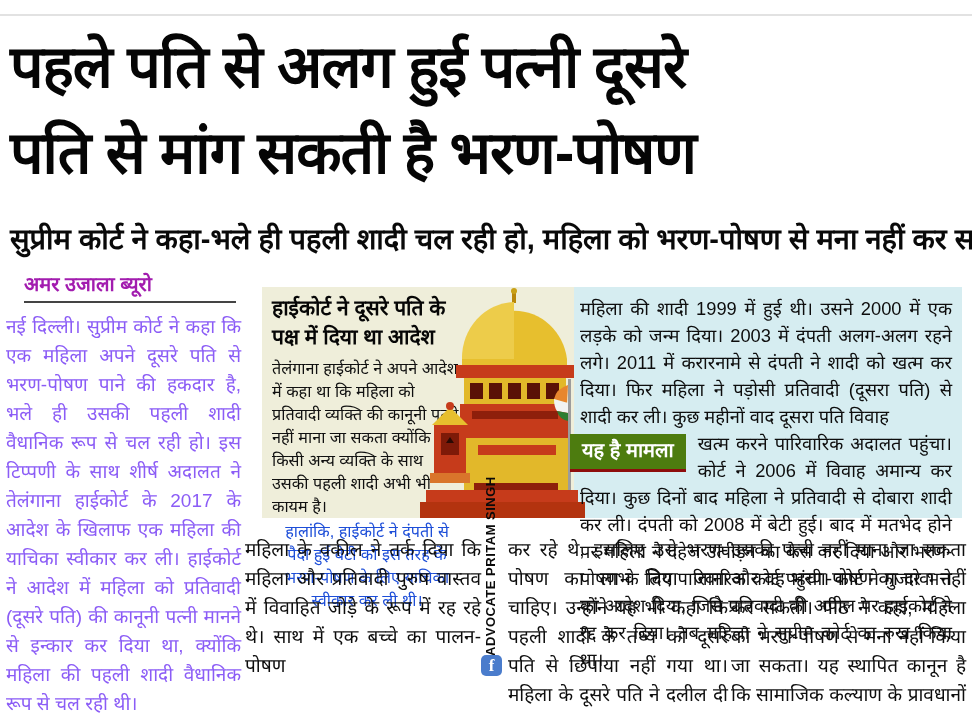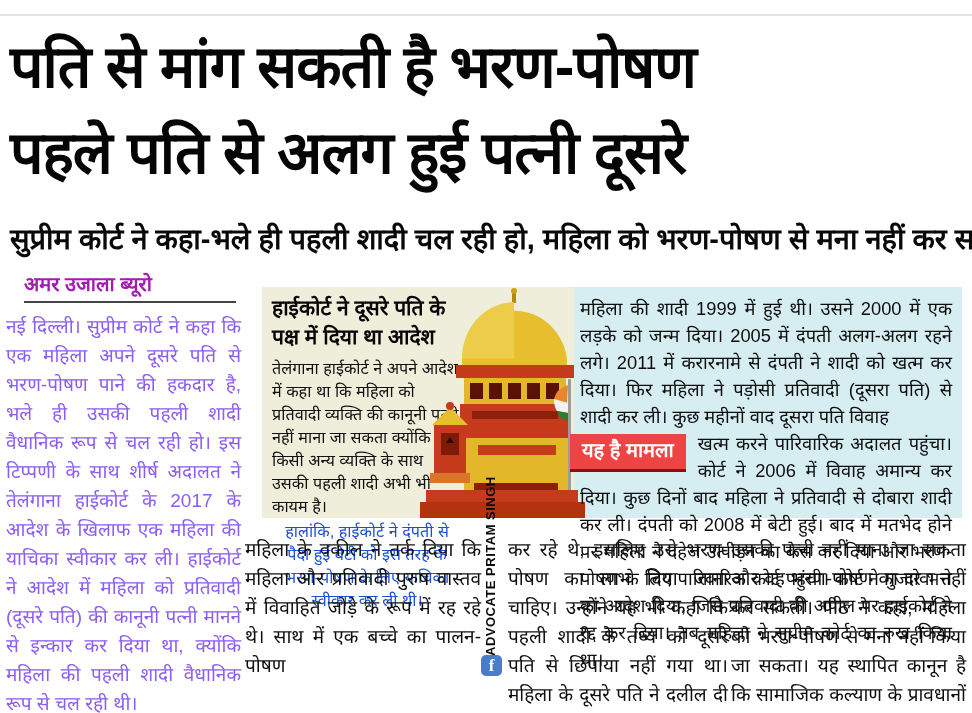--- a/index.html
+++ b/index.html
@@ -44,21 +44,21 @@
 
   .court-art{position:absolute;left:158px;top:0px;width:165px;height:231px;}
 
   .case-box{
     position:absolute;left:318px;top:8px;width:372px;
     font-size:18.3px;line-height:27px;color:#0d0d0d;text-align:justify;
   }
   .case-box p{margin:0;}
   .case-badge{
     float:left;
-    background:#ef4444;color:#ffffff;
+    background:#4d7c0f;color:#ffffff;
     font-size:20px;font-weight:800;
     padding:3px 12px 5px 12px;margin:4px 12px 4px -10px;
     border-bottom:3px solid #8e0d0d;
     white-space:nowrap;
   }
 
   
   .bcol{
     position:absolute;top:535px;height:172px;
     font-size:19px;line-height:29px;text-align:justify;color:#0d0d0d;
@@ -83,22 +83,22 @@
   }
 </style>
 </head>
 <body>
 
 <div class="page">
 
   <div class="topline"></div>
 
   <div class="headline">
+    <div>पहले पति से अलग हुई पत्नी दूसरे</div>
     <div>पति से मांग सकती है भरण-पोषण</div>
-    <div>पहले पति से अलग हुई पत्नी दूसरे</div>
   </div>
 
   <div class="subheadline">सुप्रीम कोर्ट ने कहा-भले ही पहली शादी चल रही हो, महिला को भरण-पोषण से मना नहीं कर सकते</div>
 
   <div class="byline">अमर उजाला ब्यूरो</div>
   <div class="byline-rule"></div>
 
   <div class="lead-col">
     <p>नई दिल्ली। सुप्रीम कोर्ट ने कहा कि एक महिला अपने दूसरे पति से भरण-पोषण पाने की हकदार है, भले ही उसकी पहली शादी वैधानिक रूप से चल रही हो। इस टिप्पणी के साथ शीर्ष अदालत ने तेलंगाना हाईकोर्ट के 2017 के आदेश के खिलाफ एक महिला की याचिका स्वीकार कर ली। हाईकोर्ट ने आदेश में महिला को प्रतिवादी (दूसरे पति) की कानूनी पत्नी मानने से इन्कार कर दिया था, क्योंकि महिला की पहली शादी वैधानिक रूप से चल रही थी।</p>
 
@@ -148,21 +148,21 @@
       <path d="M148,98 q-12,4 -14,14 l13,4 Z" fill="#e8862e"></path>
       <path d="M134,112 q0,8 3,12 l11,2 l0,-10 Z" fill="#f2f2f2"></path>
       <path d="M137,124 q2,8 11,10 l0,-8 Z" fill="#2e7d32"></path>
 
       <rect x="6" y="203" width="152" height="12" fill="#c63b1b"></rect>
       <rect x="0" y="215" width="165" height="16" fill="#b3330f"></rect>
       <rect x="54" y="196" width="84" height="7" fill="#8e1f0b"></rect>
     </svg>
 
     <div class="case-box">
-      <p>महिला की शादी 1999 में हुई थी। उसने 2000 में एक लड़के को जन्म दिया। 2005 में दंपती अलग-अलग रहने लगे। 2011 में करारनामे से दंपती ने शादी को खत्म कर दिया। फिर महिला ने पड़ोसी प्रतिवादी (दूसरा पति) से शादी कर ली। कुछ महीनों वाद दूसरा पति विवाह</p>
+      <p>महिला की शादी 1999 में हुई थी। उसने 2000 में एक लड़के को जन्म दिया। 2003 में दंपती अलग-अलग रहने लगे। 2011 में करारनामे से दंपती ने शादी को खत्म कर दिया। फिर महिला ने पड़ोसी प्रतिवादी (दूसरा पति) से शादी कर ली। कुछ महीनों वाद दूसरा पति विवाह</p>
       <p><span class="case-badge">यह है मामला</span><span>खत्म करने पारिवारिक अदालत पहुंचा। कोर्ट ने 2006 में विवाह अमान्य कर दिया। कुछ दिनों बाद महिला ने प्रतिवादी से दोबारा शादी कर ली। दंपती को 2008 में बेटी हुई। बाद में मतभेद होने पर महिला ने दहेज उत्पीड़न का केस कर दिया और भरण-पोषण के लिए पारिवारिक कोर्ट पहुंची। कोर्ट ने गुजारे भत्ते का आदेश दिया, जिसे प्रतिवादी की अपील पर हाईकोर्ट ने रद्द कर दिया। तब महिला ने सुप्रीम कोर्ट का रुख किया था।</span></p>
     </div>
   </div>
 
   <div class="bcol bcol2">
     <p>महिला के वकील ने तर्क दिया कि महिला और प्रतिवादी पुरुष वास्तव में विवाहित जोड़े के रूप में रह रहे थे। साथ में एक बच्चे का पालन-पोषण</p>
   </div>
   <div class="bcol bcol3">
     <p>कर रहे थे, इसलिए उसे भरण-पोषण का लाभ दिया जाना चाहिए। उन्होंने यह भी कहा कि पहली शादी के तथ्य को दूसरे पति से छिपाया नहीं गया था। महिला के दूसरे पति ने दलील दी कि चूंकि अपीलकर्ता-महिला का पहले पति के साथ कानूनी रूप से विवाह है, इसलिए उसे</p>
   </div>

